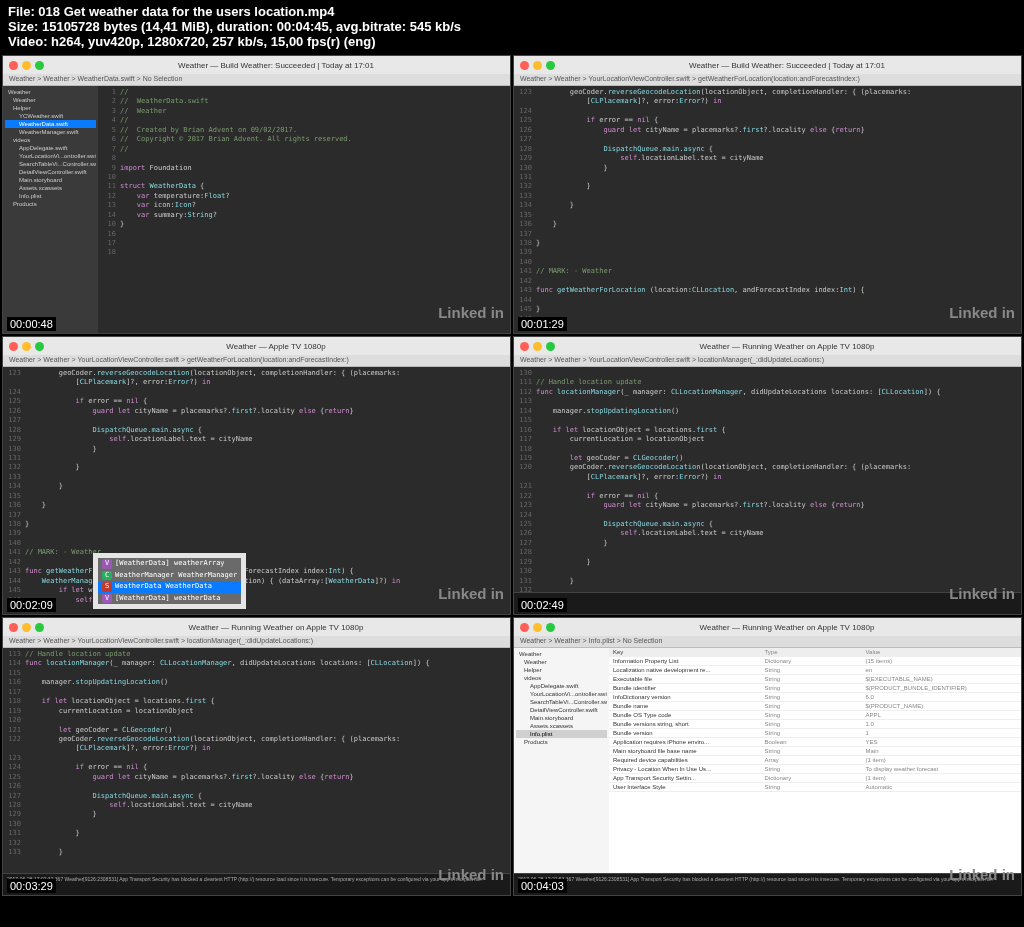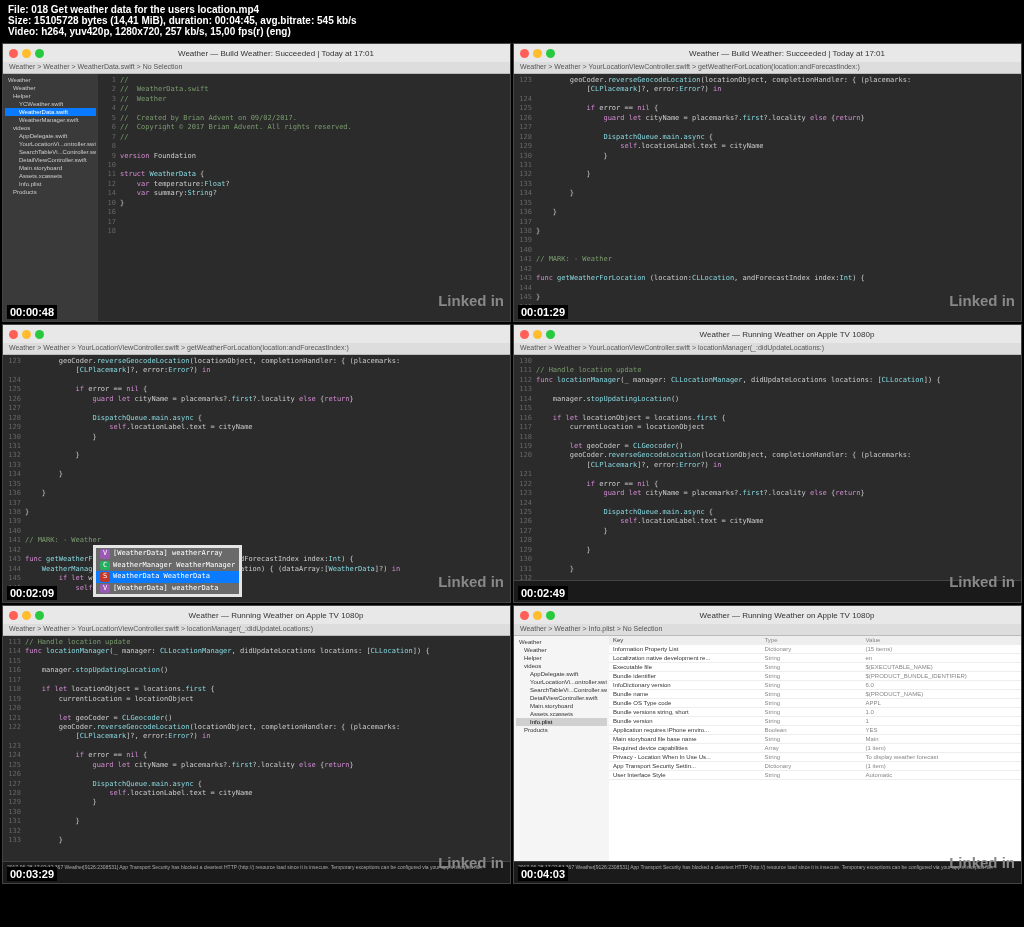--- a/index.html
+++ b/index.html
@@ -1,17 +1,17 @@
 <!DOCTYPE html>
 <html><head>
 <meta charset="utf-8">
 <style>
 *{margin:0;padding:0;box-sizing:border-box}
 body{background:#000;font-family:Arial,sans-serif;width:1024px;height:927px;overflow:hidden}
-.header{background:#000;color:#fff;padding:4px 8px;font-size:10px;font-weight:bold}
+.header{background:#000;color:#fff;padding:4px 8px;font-size:13px;font-weight:bold}
 .header-line{white-space:pre}
 .grid{display:grid;grid-template-columns:1fr 1fr;grid-template-rows:repeat(3,1fr);gap:2px;padding:2px;height:845px}
 .pane{background:#4c1d95;position:relative;overflow:hidden;border:1px solid #444}
 .titlebar{background:#e8e8e8;height:18px;display:flex;align-items:center;padding:0 6px;gap:4px}
 .dot{width:9px;height:9px;border-radius:50%}
 .dot.r{background:#ff5f56}.dot.y{background:#ffbd2e}.dot.g{background:#27c93f}
 .tb-title{flex:1;text-align:center;font-size:8px;color:#333}
 .tabbar{background:#ddd;height:12px;font-size:7px;color:#555;padding:1px 6px;border-bottom:1px solid #bbb}
 .content{display:flex;height:calc(100% - 30px)}
 .sidebar{width:95px;background:#3a3a3a;font-size:6px;color:#ccc;padding:2px}
@@ -21,27 +21,27 @@
 .sb-item.ind2{padding-left:14px}
 .editor{flex:1;background:#2b2b2b;font-family:Menlo,monospace;font-size:7px;line-height:1.35;color:#ccc;padding:2px 0;position:relative;overflow:hidden}
 .ln{display:flex}
 .lno{width:22px;text-align:right;color:#666;padding-right:4px;flex-shrink:0}
 .lc{flex:1;white-space:pre}
 .c-comment{color:#7a9b6e}
 .c-keyword{color:#d28cd2}
 .c-type{color:#88d8e0}
 .c-func{color:#88d8e0}
 .c-self{color:#d28cd2}
-.autocomplete{position:absolute;background:#6a6a6a;border:3px solid #e5e5e5;font-size:7px;left:90px;bottom:5px}
+.autocomplete{position:absolute;background:#6a6a6a;border:5px solid #e5e5e5;font-size:7px;left:90px;bottom:5px}
 .ac-row{padding:1px 4px;color:#fff}
 .ac-row.sel{background:#0a7aff}
 .ac-icon{display:inline-block;width:10px;text-align:center;margin-right:3px;border-radius:2px}
 .ac-v{background:#9b59b6}.ac-c{background:#27ae60}.ac-s{background:#c0392b}
 .watermark{position:absolute;bottom:12px;right:6px;font-size:15px;color:#888;font-weight:bold}
-.timestamp{position:absolute;bottom:2px;left:4px;background:#000;color:#fff;font-size:11px;font-weight:bold;padding:1px 3px}
+.timestamp{position:absolute;bottom:2px;left:4px;background:#000;color:#fff;font-size:11px;font-weight:normal;padding:1px 3px}
 .console{position:absolute;bottom:0;left:0;right:0;height:22px;background:#1a1a1a;color:#aaa;font-size:5px;padding:2px 4px;border-top:1px solid #444}
 .plist{flex:1;background:#fff;font-size:6px;color:#333}
 .plist-row{display:flex;border-bottom:1px solid #eee;padding:1px 4px}
 .plist-k{flex:1.5}.plist-t{flex:1;color:#888}.plist-v{flex:1.5;color:#888}
 .light-sb{width:95px;background:#f5f5f5;font-size:6px;color:#333;padding:2px}
 .light-sb .sb-item.sel{background:#d0d0d0;color:#000}
 </style>
 </head>
 <body>
 
@@ -106,33 +106,37 @@
           <div class="ln">
             <span class="lno">7</span>
             <span class="lc"><span class="c-comment">//</span></span>
           </div>
           <div class="ln">
             <span class="lno">8</span>
             <span class="lc"></span>
           </div>
           <div class="ln">
             <span class="lno">9</span>
-            <span class="lc"><span class="c-keyword">version</span> Foundation</span>
+            <span class="lc"><span class="c-keyword">import</span> Foundation</span>
           </div>
           <div class="ln">
             <span class="lno">10</span>
             <span class="lc"></span>
           </div>
           <div class="ln">
             <span class="lno">11</span>
             <span class="lc"><span class="c-keyword">struct</span> <span class="c-type">WeatherData</span> {</span>
           </div>
           <div class="ln">
             <span class="lno">12</span>
             <span class="lc">    <span class="c-keyword">var</span> temperature:<span class="c-type">Float</span>?</span>
+          </div>
+          <div class="ln">
+            <span class="lno">13</span>
+            <span class="lc">    <span class="c-keyword">var</span> icon:<span class="c-type">Icon</span>?</span>
           </div>
           <div class="ln">
             <span class="lno">14</span>
             <span class="lc">    <span class="c-keyword">var</span> summary:<span class="c-type">String</span>?</span>
           </div>
           <div class="ln">
             <span class="lno">10</span>
             <span class="lc">}</span>
           </div>
           <div class="ln">
@@ -269,20 +273,21 @@
         </div>
       </div>
       <div class="watermark">Linked in</div>
       <div class="timestamp">00:01:29</div>
     </div>
     <div class="pane">
       <div class="titlebar">
         <span class="dot r"></span>
         <span class="dot y"></span>
         <span class="dot g"></span>
+        <span class="tb-title">Weather — Apple TV 1080p</span>
       </div>
       <div class="tabbar">Weather &gt; Weather &gt; YourLocationViewController.swift &gt; getWeatherForLocation(location:andForecastIndex:)</div>
       <div class="content">
         <div class="editor">
           <div class="ln">
             <span class="lno">123</span>
             <span class="lc">        geoCoder.<span class="c-func">reverseGeocodeLocation</span>(locationObject, completionHandler: { (placemarks:</span>
           </div>
           <div class="ln">
             <span class="lno"></span>

